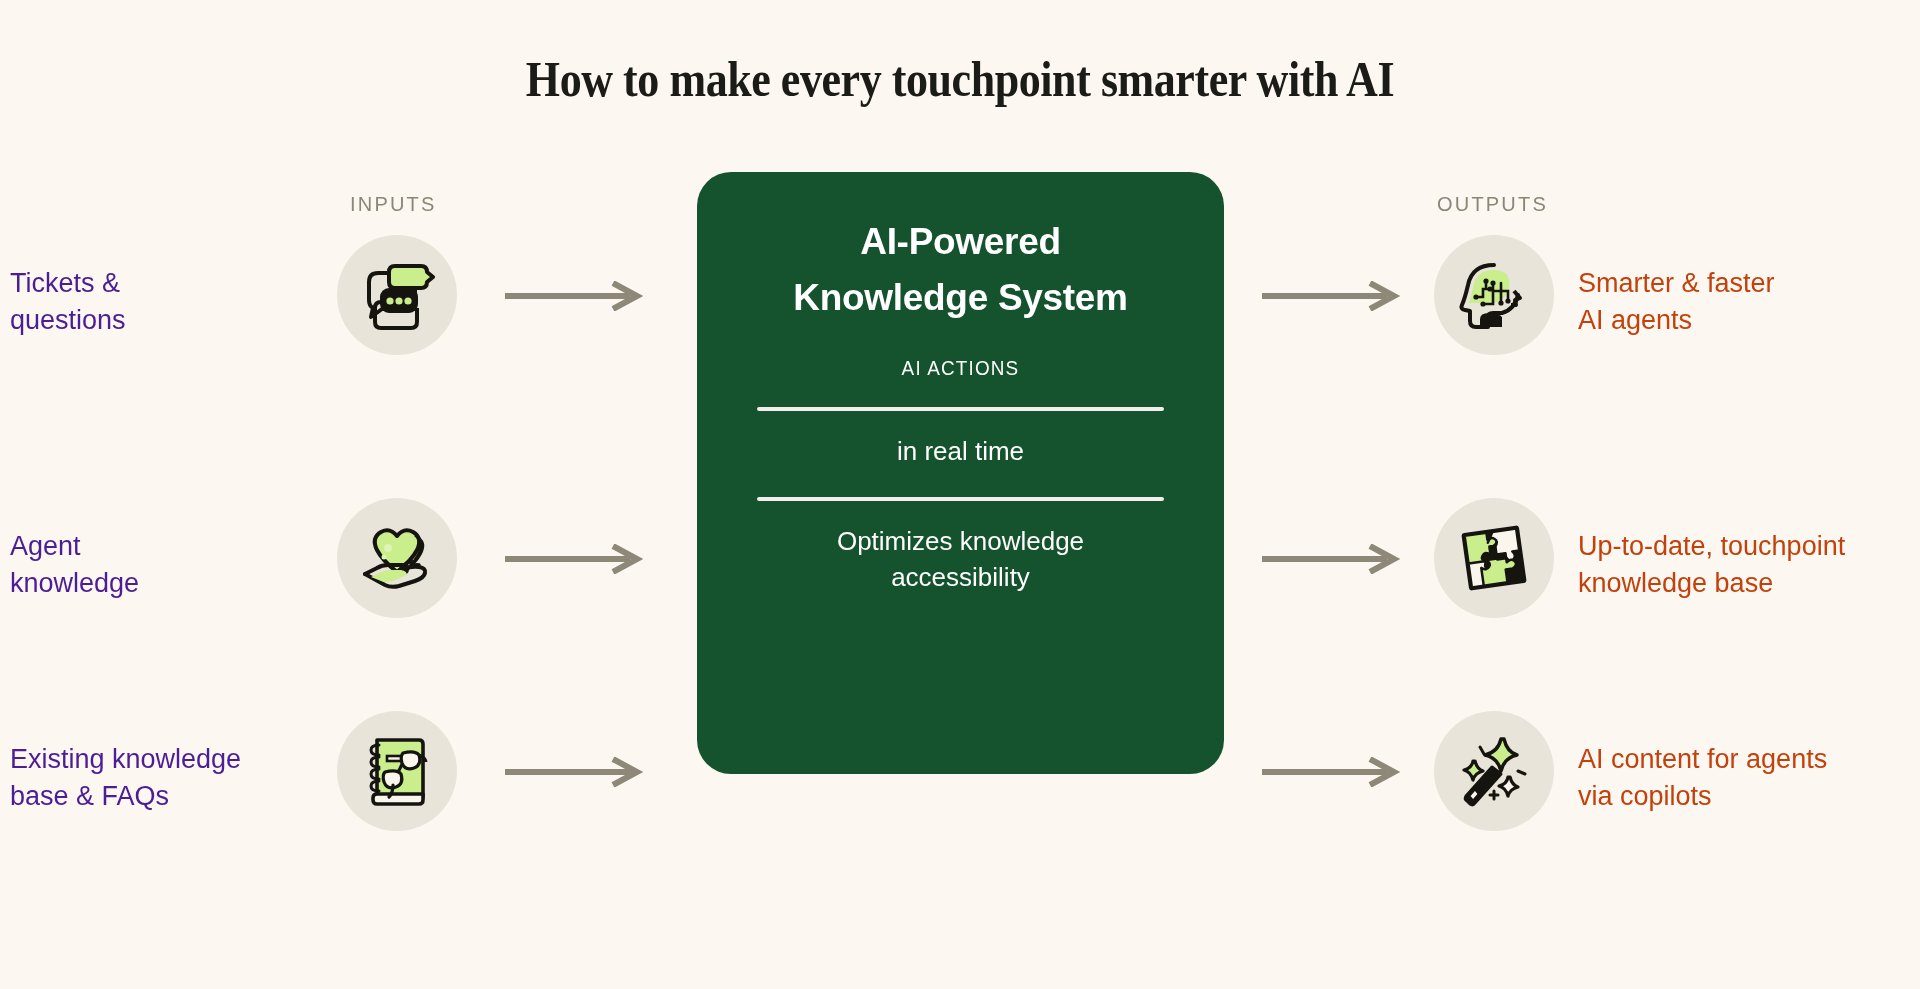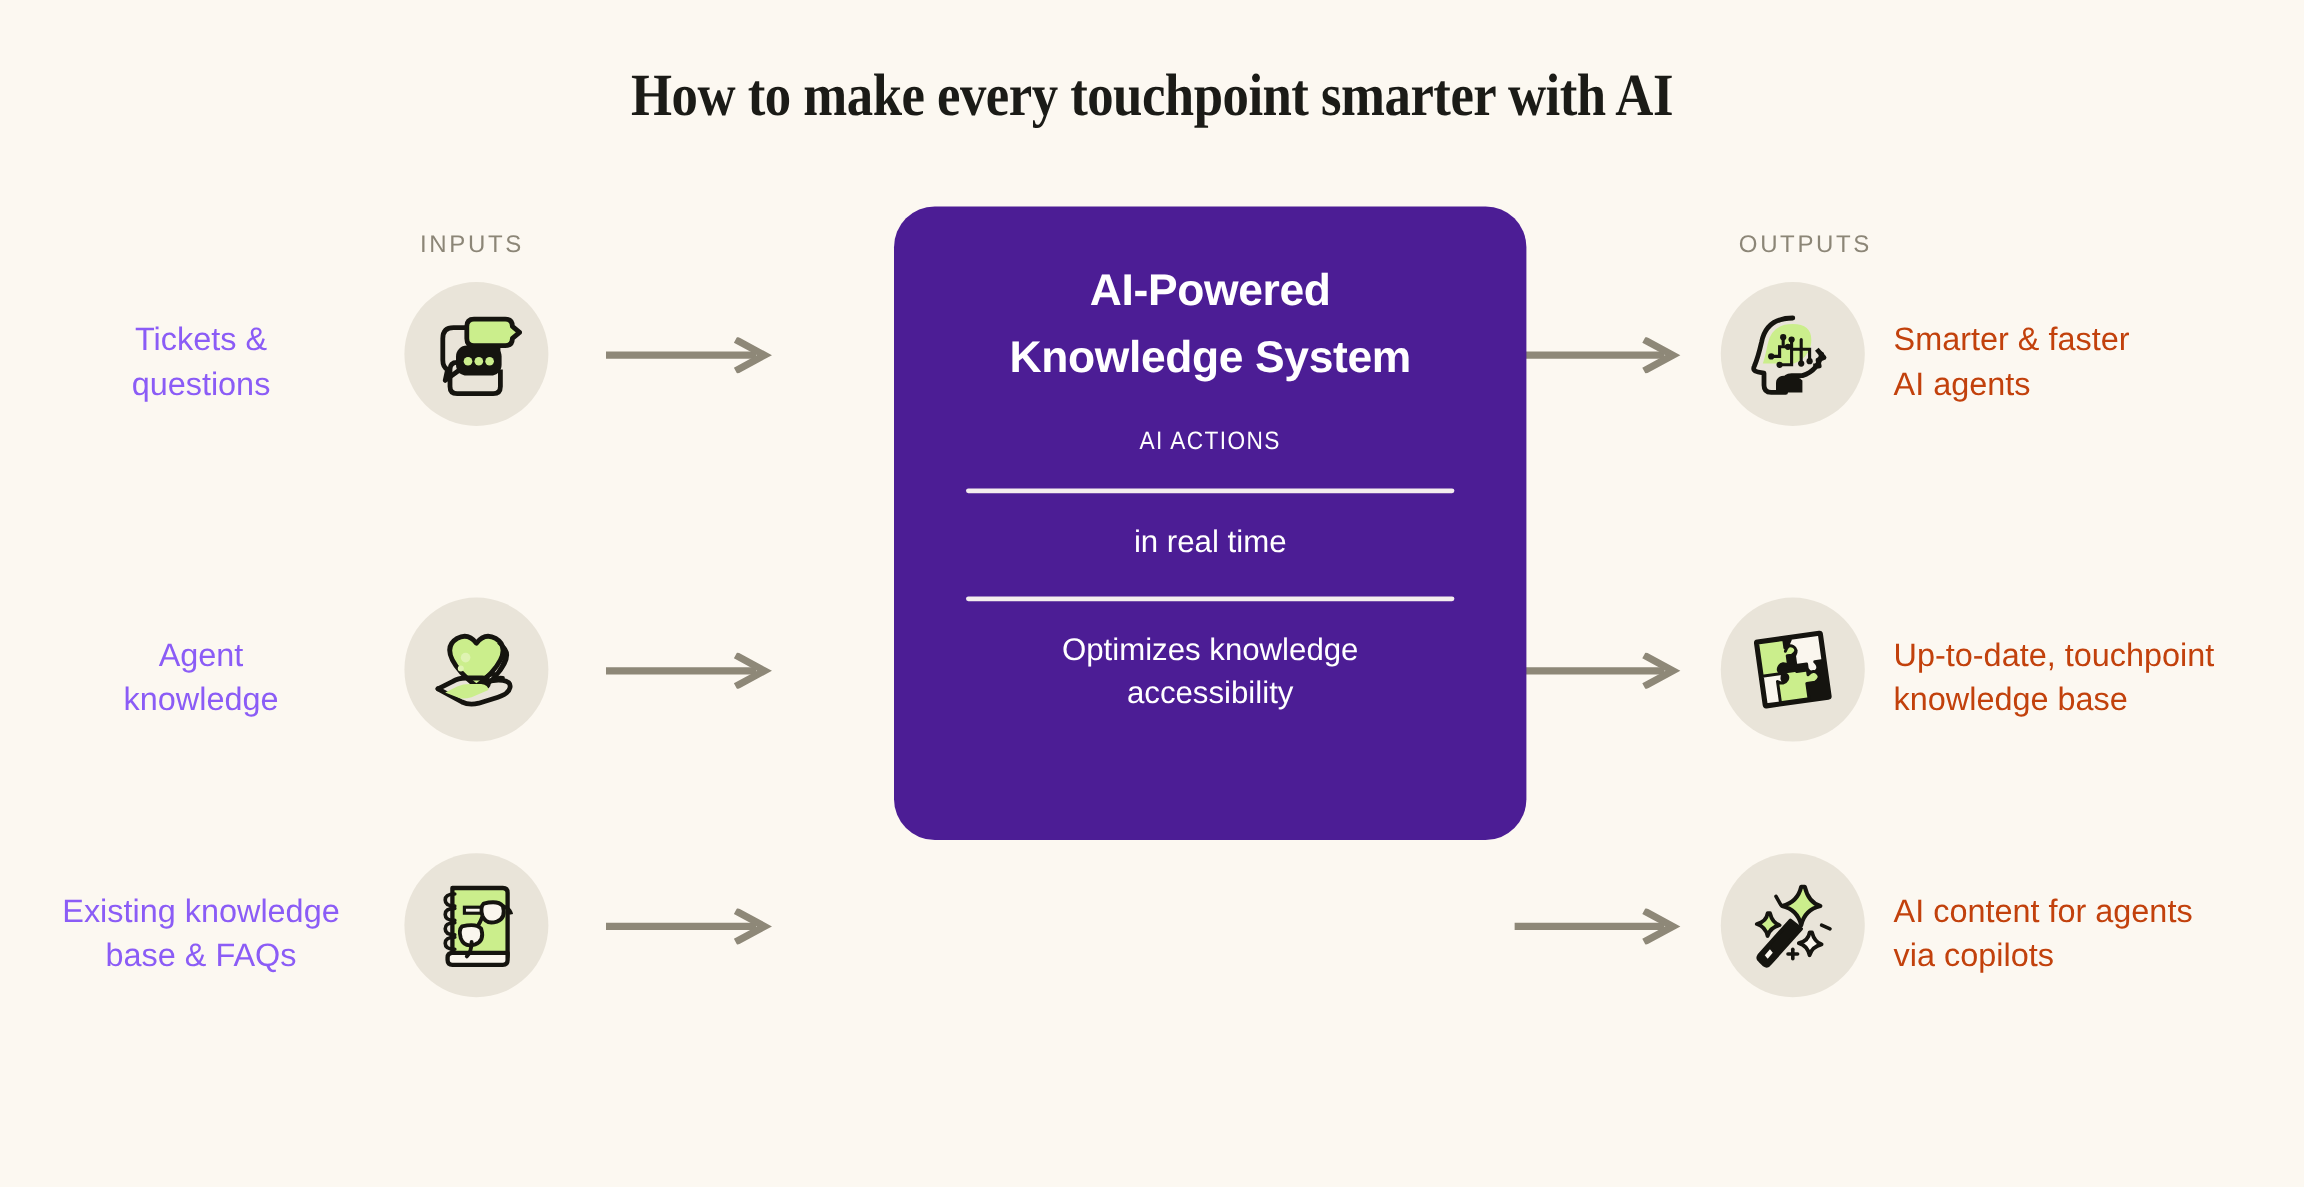--- a/index.html
+++ b/index.html
@@ -25,33 +25,33 @@
 
   
   .col-head {
     position:absolute;
     font-size:20px;
     letter-spacing:2.2px;
     color:#8C8677;
     font-weight:400;
   }
   .col-head.inputs  { left:350px; top:193px; width:110px; }
-  .col-head.outputs { left:1437px; top:193px; width:135px; text-align:center; }
+  .col-head.outputs { left:1437px; top:193px; width:135px; }
 
   
   .row { position:absolute; left:0; width:1920px; height:150px; }
   .row.r1 { top:235px; }
   .row.r2 { top:498px;padding-left:44px; }
   .row.r3 { top:711px; }
 
   
   .in-label {
     position:absolute; left:10px; top:30px; width:315px;
-    text-align:center;
-    font-size:27px; line-height:37px; color:#8b5cf6;
+    text-align:left;
+    font-size:27px; line-height:37px; color:#4c1d95;
   }
   .circle {
     position:absolute; top:0; width:120px; height:120px;
     border-radius:50%;
     background:#E9E4D9;
     display:flex; align-items:center; justify-content:center;
   }
   .circle.in  { left:337px; }
   .circle.out { left:1434px; }
   .circle svg { display:block; }
@@ -63,27 +63,26 @@
   .out-label {
     position:absolute; left:1578px; top:30px; width:340px;
     text-align:left;
     font-size:27px; line-height:37px; color:#c2410c;
   }
 
   
   .card {
     position:absolute;
     left:697px; top:172px;
-    width:527px; height:528px;
-    background:#4c1d95;
+    width:527px; height:602px;
+    background:#14532d;
     border-radius:34px;
     color:#FFFFFF;
     text-align:center;
     padding:0 38px;
-    margin-left:48px;
   }
   .card-title {
     margin-top:42px;
     font-size:37px; line-height:56px;
     font-weight:bold;
     letter-spacing:-0.3px;
   }
   .card-sub {
     margin-top:30px;
     font-size:21px;

